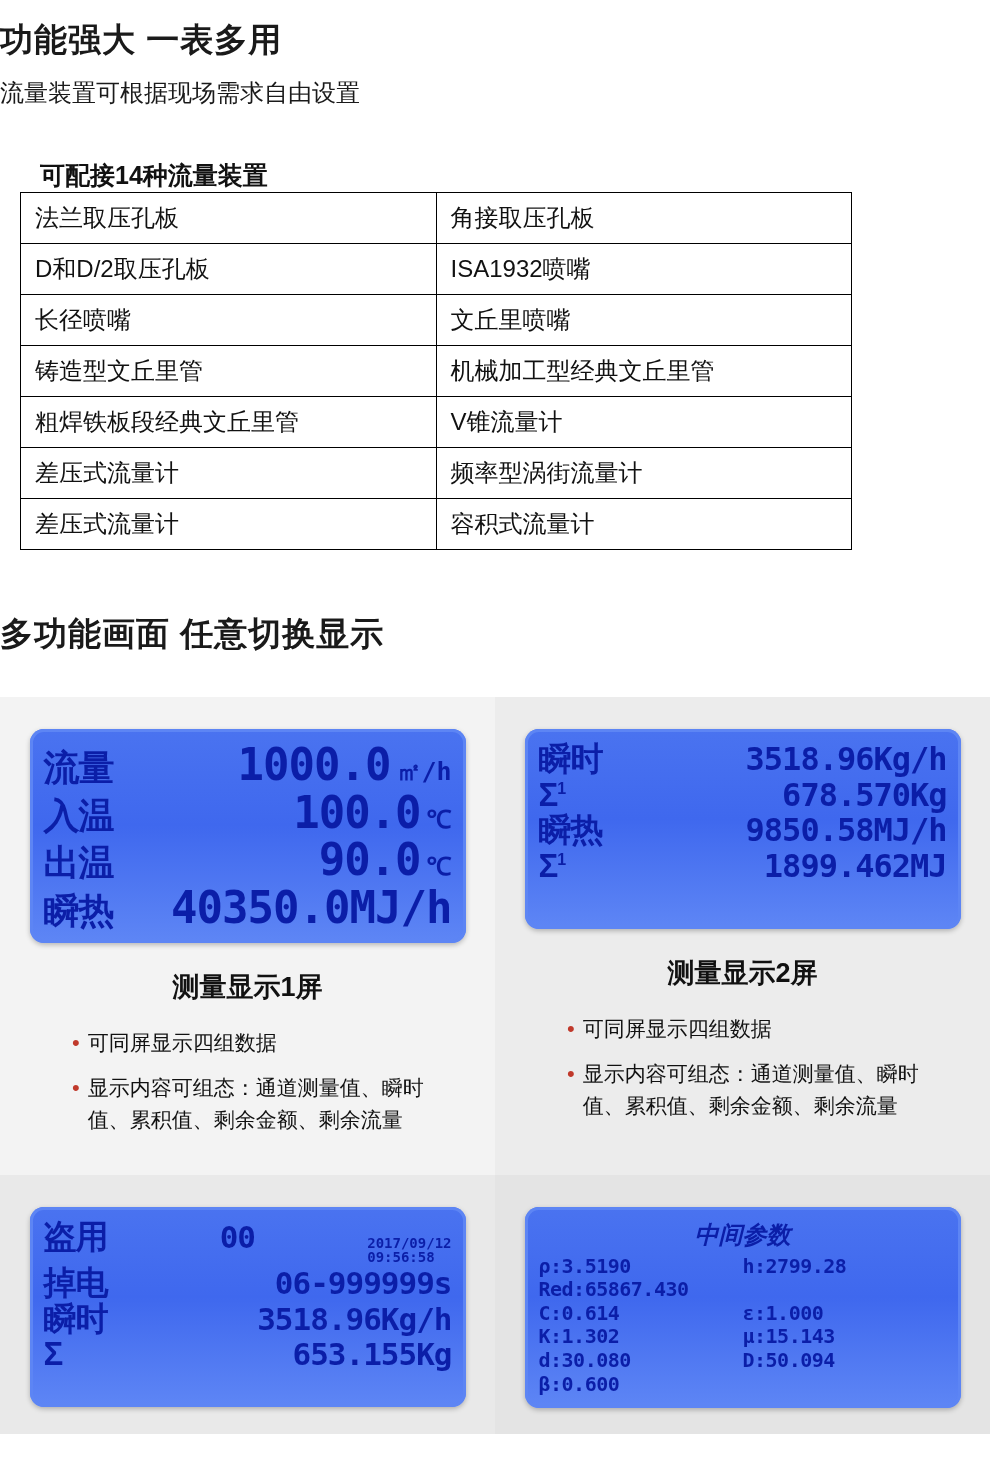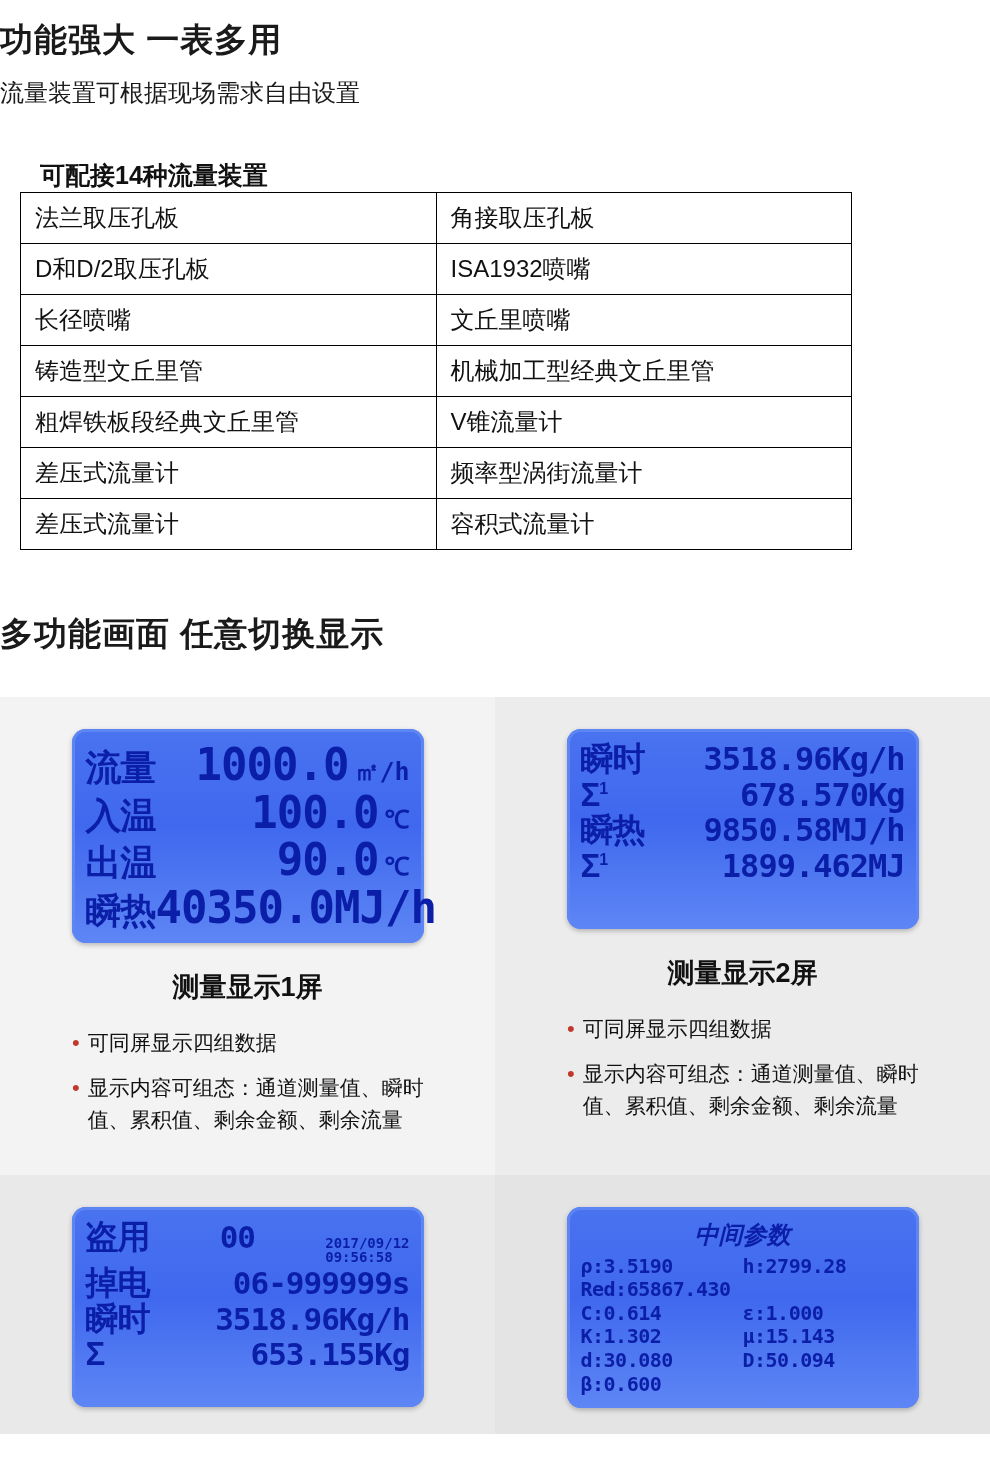--- a/index.html
+++ b/index.html
@@ -63,21 +63,21 @@
   .cell {
     padding: 32px 0 26px 0;
     box-sizing: border-box;
   }
   .cell.c0 { background: #f3f3f3; }
   .cell.c1 { background: #ececec; }
   .cell.c2 { background: #e9e9e9; }
   .cell.c3 { background: #e4e4e4; }
 
   .lcd {
-    width: 352px;
+    width: 436px;
     margin: 0 auto;
     border-radius: 14px;
     background: linear-gradient(180deg,#4a73f0 0%, #3f68ee 45%, #5e86f5 100%);
     box-shadow: inset 0 0 0 3px #5d85f4, 0 2px 5px rgba(0,0,0,.25);
     padding: 12px 14px;
     box-sizing: border-box;
     color: #0b1ea8;
     font-family: "DejaVu Sans Mono", monospace;
   }
   .lcd.tall { min-height: 200px; }

